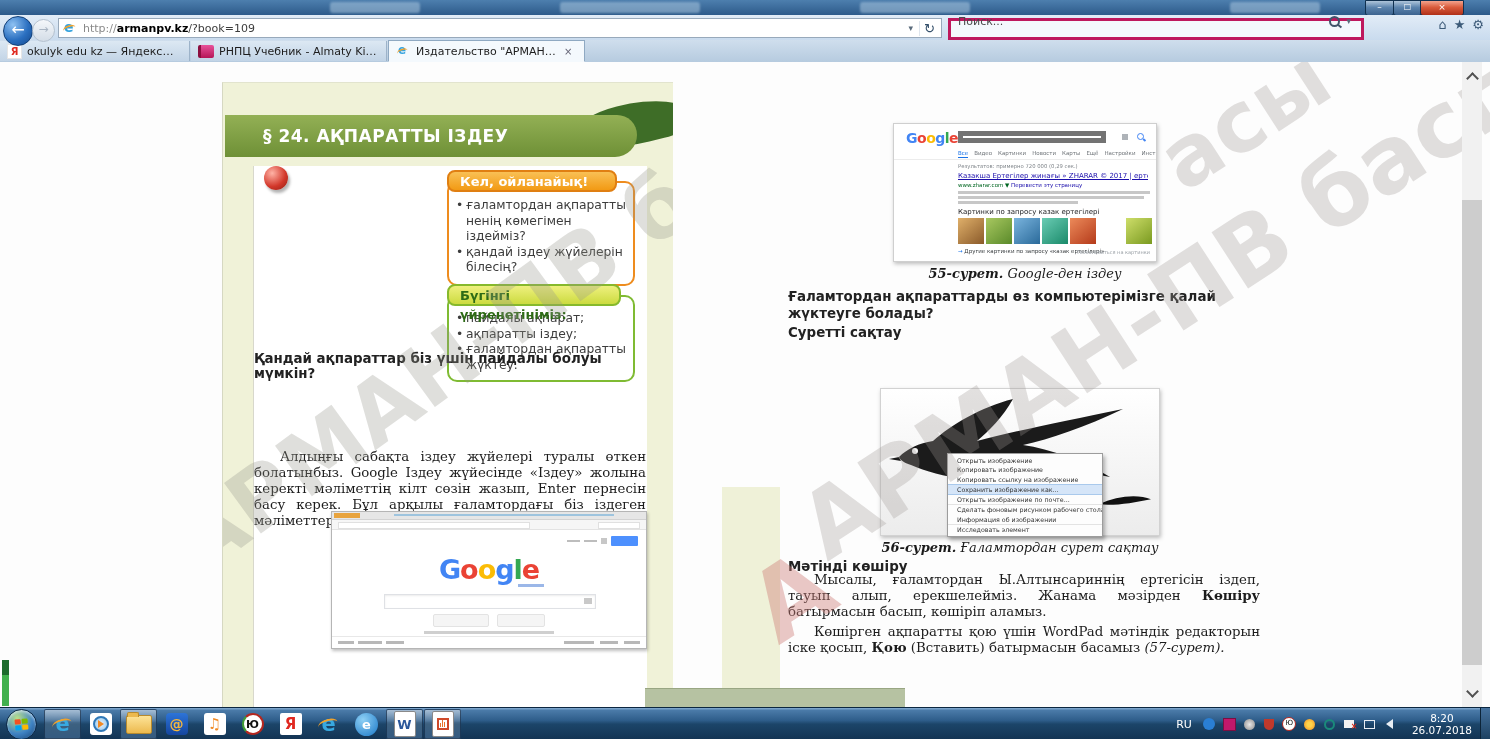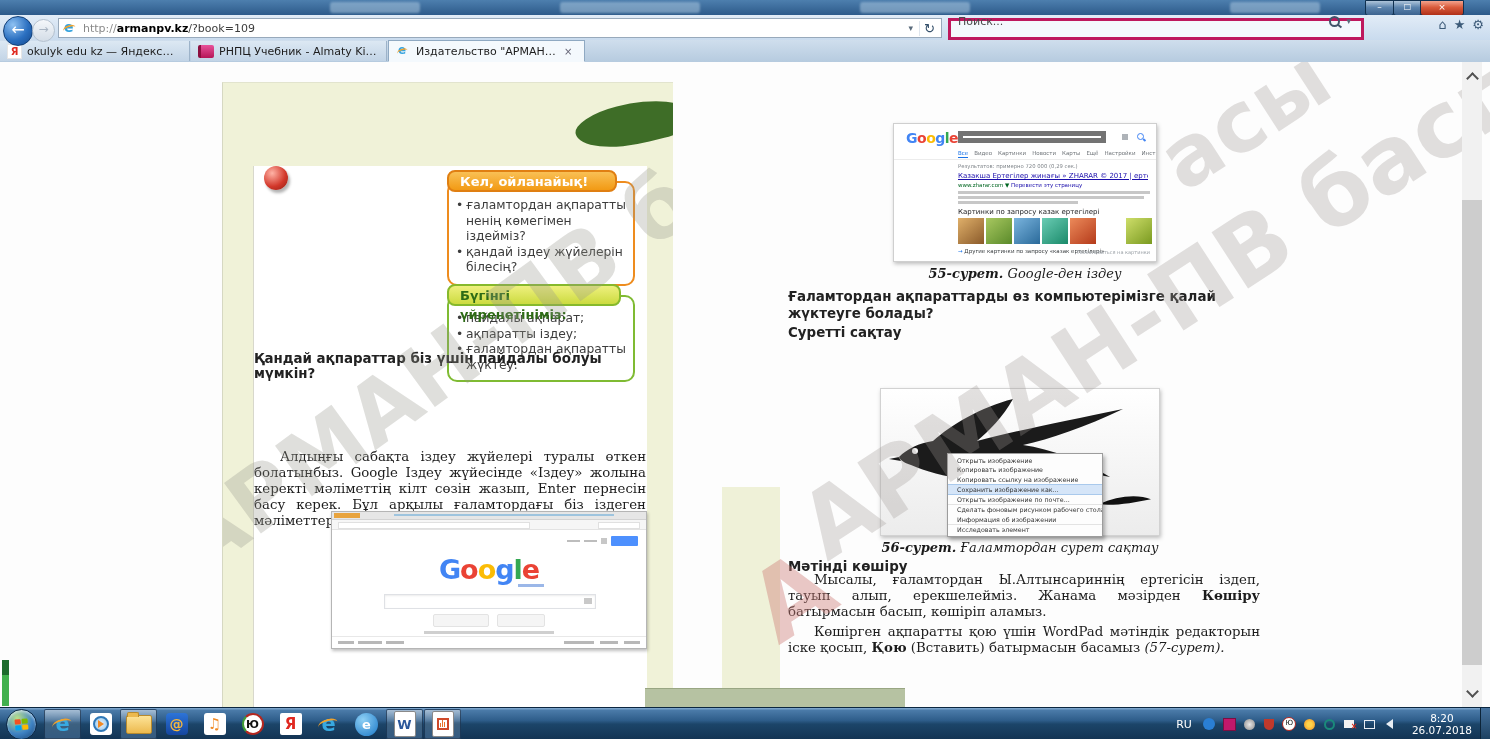--- a/index.html
+++ b/index.html
@@ -287,20 +287,21 @@
     <span class="lbl" style="max-width:140px;">Издательство "АРМАН-ПВ...</span>
     <span class="tab-close">×</span>
   </div>
 </div>
 
 <div class="content">
 
   <div class="left-page">
     <div class="white-card"></div>
     <div class="leaf"></div>
+    <div class="band">§ 24. АҚПАРАТТЫ ІЗДЕУ</div>
 
     <div class="pin"></div>
 
     <div class="qbox obox">
       <div class="pill opill">Кел, ойланайық!</div>
       <div class="blt">
           <span class="dot">•</span>
           <span>ғаламтордан ақпаратты ненің көмегімен іздейміз?</span>
         </div>
       <div class="blt">

